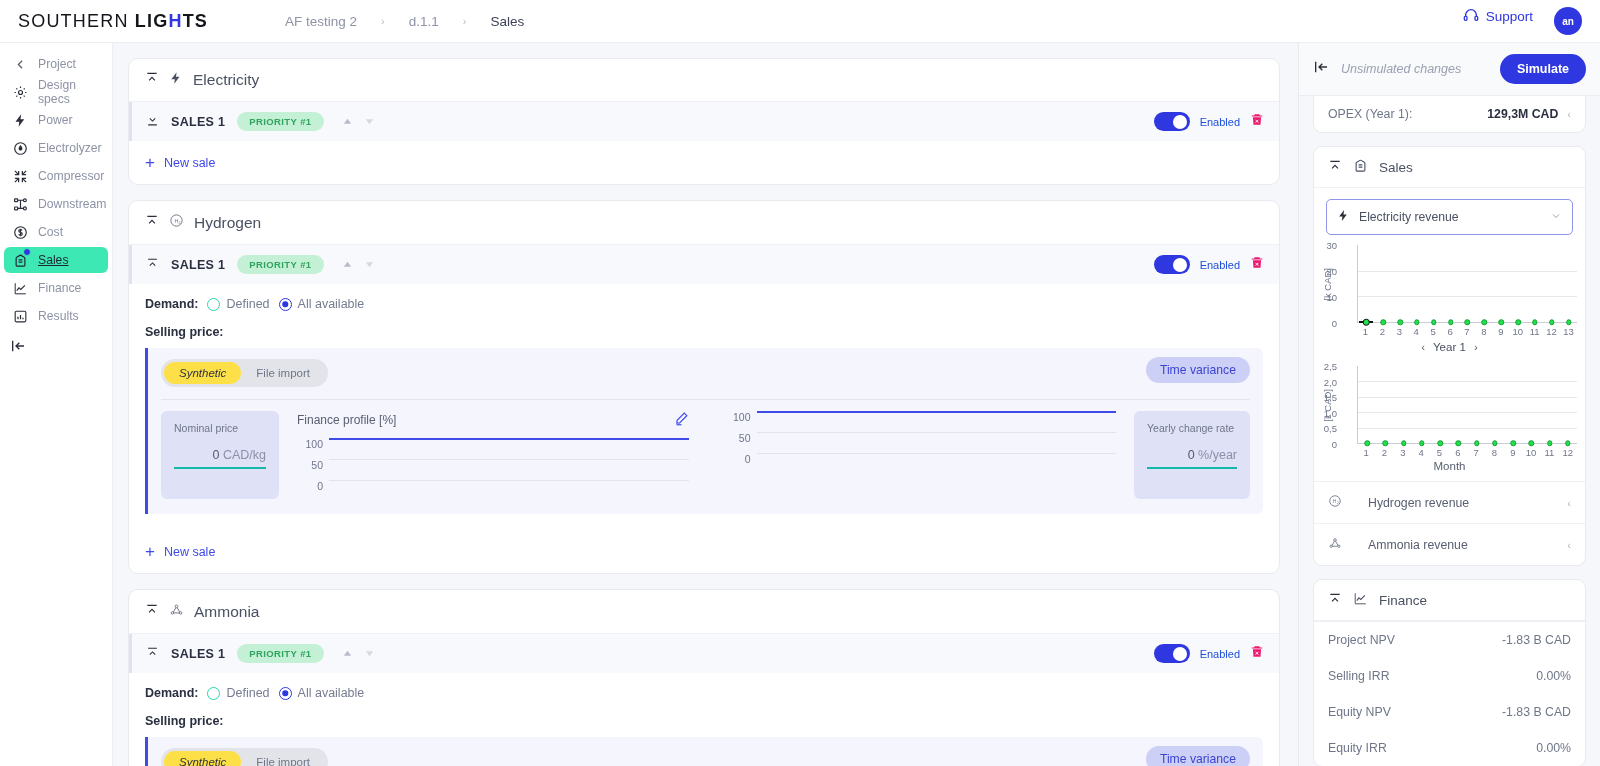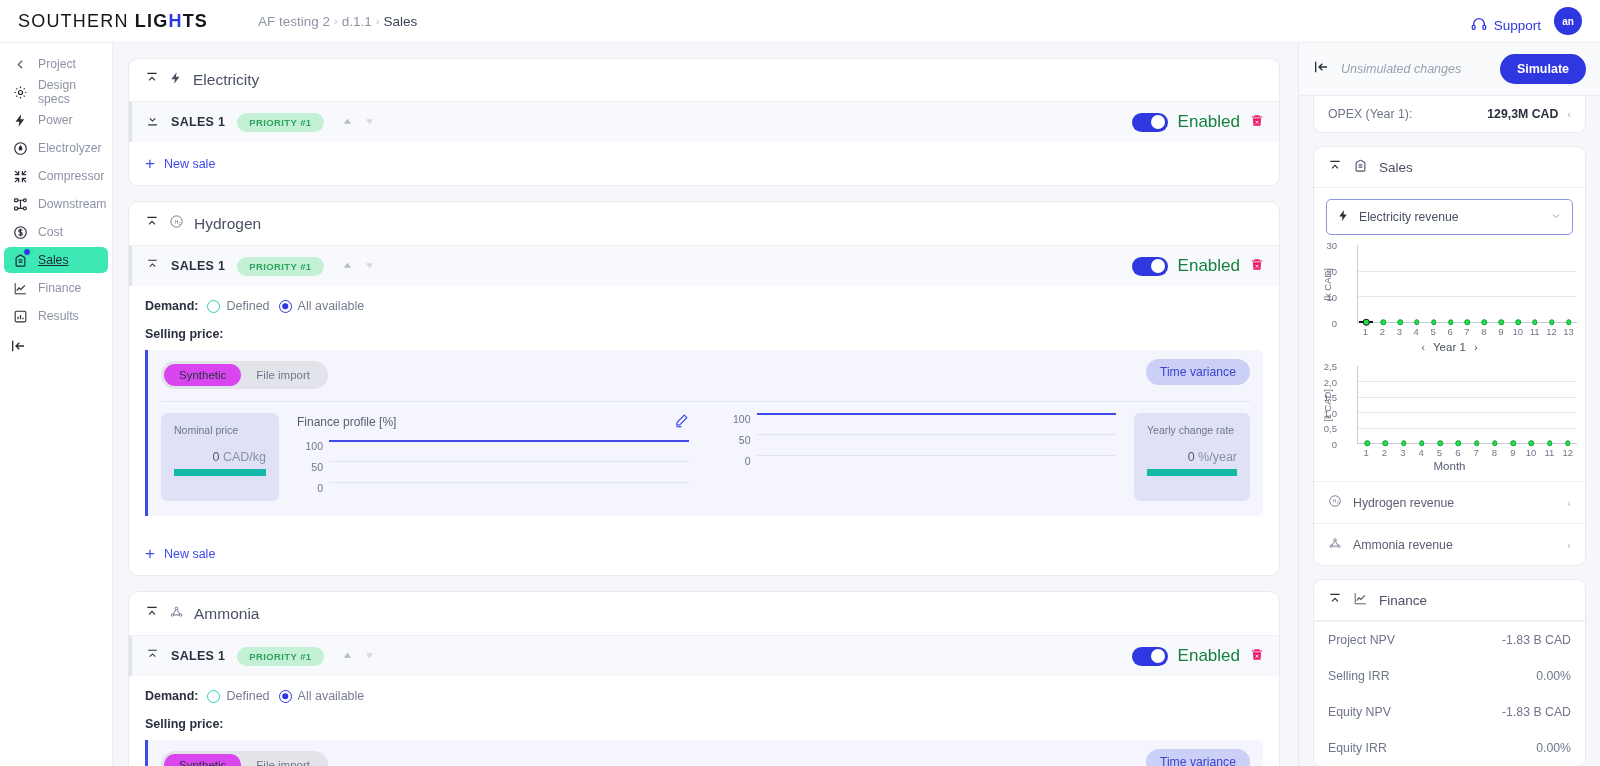--- a/index.html
+++ b/index.html
@@ -15,24 +15,24 @@
     height: 43px; background: #ffffff;
     display: flex; align-items: center;
     padding: 0 18px;
     border-bottom: 1px solid #eceef3;
     position: relative; z-index: 20;
   }
   .logo { font-size: 18px; letter-spacing: 1.2px; color: #14161c; white-space: nowrap; }
   .logo .thin { font-weight: 300; }
   .logo .bold { font-weight: 700; }
   .logo .accent { color: #2e37e0; font-weight: 700; }
-  .crumbs { margin-left: 50px; display: flex; align-items: center; gap: 4px; font-size: 13.5px; color: #8d93a5; }
+  .crumbs { margin-left: 77px; display: flex; align-items: center; gap: 24px; font-size: 13.5px; color: #8d93a5; }
   .crumbs .sep { color: #b7bcc9; font-size: 11px; }
   .crumbs .cur { color: #3c4257; }
-  .topright { margin-left: auto; display: flex; align-items: flex-end; gap: 13px; }
+  .topright { margin-left: auto; display: flex; align-items: flex-start; gap: 21px; }
   .support { display: flex; align-items: center; gap: 7px; color: #2e37e0; font-size: 13.5px; }
   .avatar {
     width: 28px; height: 28px; border-radius: 50%;
     background: #2e37e0; color: #fff; font-size: 10px;
     display: flex; align-items: center; justify-content: center; font-weight: 600;
   }
   
   .shell { display: flex; height: 723px; justify-content: space-between; }
   
   .sidebar {
@@ -82,21 +82,21 @@
   .sortbtns { display: flex; gap: 11px; margin-left: 6px; }
   .toggle-wrap { margin-left: auto; display: flex; align-items: center; gap: 10px; }
   .switch {
     width: 36px; height: 19px; border-radius: 11px; background: #2e37e0;
     position: relative; flex: 0 0 36px;
   }
   .switch::after {
     content: ""; position: absolute; top: 2.5px; right: 2.5px;
     width: 14px; height: 14px; border-radius: 50%; background: #fff;
   }
-  .enabled-lbl { font-size: 17px; color: #15803d; }
+  .enabled-lbl { font-size: 11px; color: #1d4ed8; }
   .trash { color: #ec1a6e; }
   .newsale {
     display: flex; align-items: center; gap: 9px;
     padding: 13px 16px; color: #3f4ae8; font-size: 12.5px;
   }
   .newsale .plus { font-size: 17px; line-height: 1; font-weight: 300; }
   .body-pad { padding: 13px 16px 16px 16px; }
   .row-demand { display: flex; align-items: center; gap: 9px; font-size: 12.5px; margin-bottom: 14px; }
   .row-demand .lab { font-weight: 700; color: #2b3040; }
   .radio { display: flex; align-items: center; gap: 6px; color: #767d90; }
@@ -110,36 +110,36 @@
   .sp-label { font-size: 12.5px; font-weight: 700; color: #2b3040; margin-bottom: 9px; }
   .sp-panel {
     background: #f4f5fd; border-left: 3px solid #3f4ae8;
     border-radius: 0 6px 6px 0; padding: 11px 13px 13px 13px;
     position: relative;
   }
   .seg {
     display: inline-flex; background: #e3e4e9; border-radius: 16px; padding: 3px;
   }
   .seg span { font-size: 11.5px; padding: 5px 15px; border-radius: 14px; color: #6f7689; }
-  .seg span.on { background: #d946ef; color: #2b3040; }
+  .seg span.on { background: #fde047; color: #2b3040; font-style: italic; }
   .tv-btn {
     position: absolute; right: 13px; top: 9px;
     background: #ccd0f7; color: #3b43cf; font-size: 12.2px;
     padding: 6px 14px; border-radius: 15px;
   }
   .sp-divider { border-top: 1px solid #e2e4f2; margin: 12px 0 0 0; }
   .sp-grid { display: flex; gap: 0; align-items: flex-start; padding-top: 11px; }
   .field-box {
     background: #dfe1f7; border-radius: 6px; padding: 11px 13px 14px 13px;
     width: 118px; min-height: 88px; flex: 0 0 118px;
   }
   .field-box .fl { font-size: 10.5px; color: #6f7689; margin-bottom: 14px; }
   .field-box .fv {
     text-align: right; font-size: 12.5px; color: #54596b;
-    border-bottom: 7px solid #14b8a6; padding-bottom: 5px;
+    border-bottom: 2px solid #14b8a6; padding-bottom: 5px;
   }
   .field-box .fv .unit { color: #8a90a8; }
   .mini { flex: 1 1 0; padding: 0 18px; min-width: 0; }
   .mini-head { display: flex; align-items: center; font-size: 12px; color: #5a6072; margin-bottom: 9px; }
   .mini-head .pencil { margin-left: auto; color: #3f4ae8; }
   .mini-chart { display: flex; }
   .mini-ax { width: 26px; text-align: right; font-size: 10.5px; color: #6f7689; }
   .mini-ax div { height: 21px; line-height: 12px; }
   .mini-plot { flex: 1; position: relative; height: 55px; margin-left: 6px; }
   .gl { position: absolute; left: 0; right: 0; height: 1px; background: #e2e4ec; }
@@ -176,21 +176,21 @@
     padding: 11px 14px; border-bottom: 1px solid #eef0f4;
     font-size: 13.5px; color: #4a5163;
   }
   .select {
     margin: 11px 12px 4px 12px; border: 1px solid #8e95e8; border-radius: 5px;
     display: flex; align-items: center; gap: 9px;
     padding: 9px 10px; font-size: 12.2px; color: #4a5163;
   }
   .select .caret { margin-left: auto; color: #9aa0b0; }
   .rrow {
-    display: flex; align-items: center; gap: 11px;
+    display: flex; align-items: center; gap: 26px;
     padding: 12px 14px; font-size: 12.3px; color: #5a6072;
     border-top: 1px solid #eef0f4;
   }
   .rrow .cc { margin-left: auto; color: #b0b5c2; font-size: 11px; }
   
   .chart-block { padding: 6px 8px 2px 8px; }
   .cwrap { display: flex; }
   .ylab {
     writing-mode: vertical-rl; transform: rotate(180deg);
     font-size: 9.5px; color: #6f7689; text-align: center;

